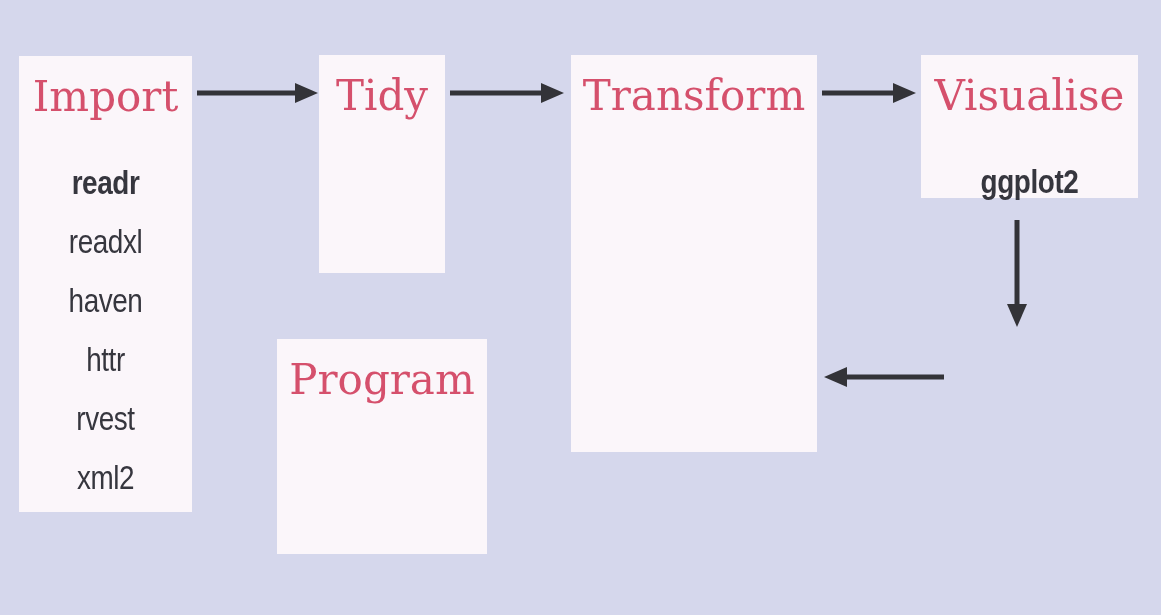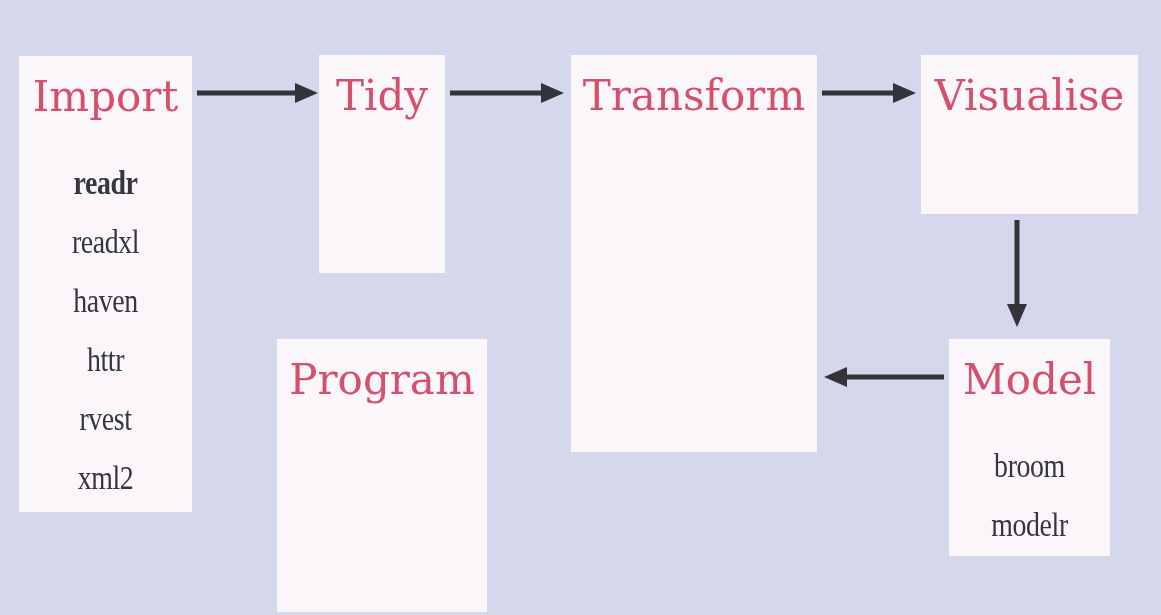--- a/index.html
+++ b/index.html
@@ -34,37 +34,37 @@
     padding-top: 14px;
     text-align: center;
   }
   .box-title {
     font-family: "DejaVu Serif", serif;
     font-size: 42px;
     line-height: 54px;
     color: var(--pink);
     white-space: nowrap;
   }
-  .pkg-list { margin-top: 29px; font-family: Liberation Serif, serif; }
+  .pkg-list { margin-top: 29px; }
   .pkg {
     font-size: 34px;
     line-height: 59px;
     color: var(--dark);
     letter-spacing: -0.5px;
     transform: scaleX(0.82);
     white-space: nowrap;
   }
   .pkg.bold { font-weight: 700; }
 
   .box-import    { left: 19px;  top: 56px;  width: 173px; height: 456px; }
   .box-tidy      { left: 319px; top: 55px;  width: 126px; height: 218px; }
   .box-transform { left: 571px; top: 55px;  width: 246px; height: 397px; }
-  .box-visualise { left: 921px; top: 55px;  width: 217px; height: 159px; }
+  .box-visualise { left: 921px; top: 55px;  width: 217px; height: 143px; }
   .box-model     { left: 949px; top: 339px; width: 161px; height: 217px; }
-  .box-program   { left: 277px; top: 339px; width: 210px; height: 273px; }
+  .box-program   { left: 277px; top: 339px; width: 210px; height: 215px; }
 </style>
 </head>
 <body>
 
 <div class="stage">
 
   <svg class="arrow-layer" viewBox="0 0 1161 615" xmlns="http://www.w3.org/2000/svg">
     <g>
       <line x1="197" y1="93" x2="298" y2="93"></line>
       <polygon points="318,93 295,83 295,103"></polygon>
@@ -102,27 +102,23 @@
   <div class="box box-tidy">
     <div class="box-title">Tidy</div>
   </div>
 
   <div class="box box-transform">
     <div class="box-title">Transform</div>
   </div>
 
   <div class="box box-visualise">
     <div class="box-title">Visualise</div>
+    <div class="pkg-list">
+      <div class="pkg bold">ggplot2</div>
+    </div>
   </div>
 
-  <div class="box box-model">
-    <div class="box-title">Model</div>
-    <div class="pkg-list">
-      <div class="pkg">broom</div>
-      <div class="pkg">modelr</div>
-    </div>
-  </div>
 
   <div class="box box-program">
     <div class="box-title">Program</div>
   </div>
 
 </div>
 
 </body></html>

